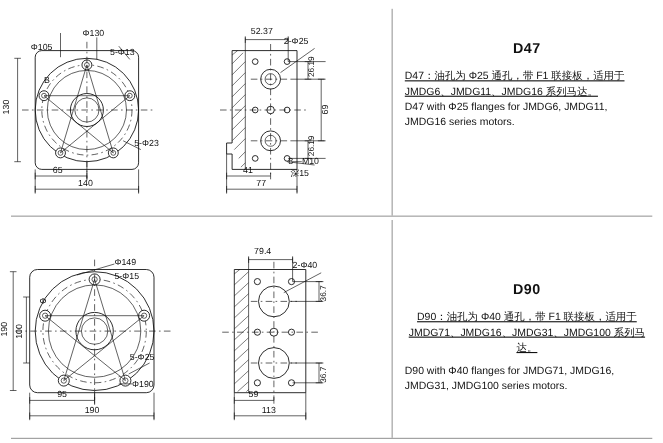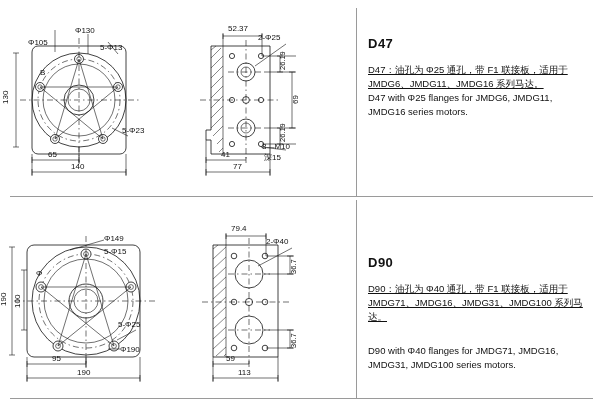--- a/index.html
+++ b/index.html
@@ -4,21 +4,21 @@
 <style>
   html,body{margin:0;padding:0;background:#ffffff;}
   body{width:603px;height:403px;font-family:"Liberation Sans",sans-serif;color:#111;position:relative;overflow:hidden;}
   .page{position:relative;width:603px;height:403px;}
   .divider{position:absolute;left:10px;width:583px;height:1px;background:#9a9a9a;}
   .divider.d1{top:196px;}
   .divider.d2{top:398px;}
   .vline{position:absolute;width:1px;background:#9a9a9a;}
   .vline.v1{left:356px;top:8px;height:188px;}
   .vline.v2{left:356px;top:200px;height:198px;}
-  .text-title{font-weight:bold;font-size:13px;letter-spacing:.5px;}
+  .text-title{font-weight:bold;font-size:13px;letter-spacing:.5px;text-align:center;}
   .text-body{font-size:9.5px;line-height:14px;}
   .text-body.zh{font-size:9.5px;text-decoration:underline;}
   .txt-block{position:absolute;left:368px;width:222px;}
 
   svg{position:absolute;left:0;top:0;overflow:visible;}
   .ln{stroke:#111;stroke-width:.8;fill:none;}
   .ln-thin{stroke:#111;stroke-width:.6;fill:none;}
   .ln-dash{stroke:#111;stroke-width:.6;fill:none;stroke-dasharray:6 3 1.5 3;}
   .dim{stroke:#111;stroke-width:.6;fill:none;}
   .fillw{fill:#ffffff;}
@@ -222,17 +222,17 @@
 
     <path class="dim" d="M213,364 L249,364 M213,361 L213,367 M249,361 L249,367"></path>
     <text class="lbl" x="226" y="361">59</text>
     <path class="dim" d="M213,378 L278,378 M213,375 L213,381 M278,375 L278,381"></path>
     <text class="lbl" x="238" y="375">113</text>
     <path class="ln-thin" d="M213,357 L213,382 M278,357 L278,382"></path>
   </svg>
 
   <div class="txt-block" style="top:255px;">
     <div class="text-title">D90</div>
-    <div class="text-body zh" style="margin-top:12px;">D90：油孔为 Φ40 通孔，带 F1 联接板，适用于 JMDG71、JMDG16、JMDG31、JMDG100 系列马达。</div>
-    <div class="text-body" style="margin-top:20px;">D90 with Φ40 flanges for JMDG71, JMDG16, JMDG31, JMDG100 series motors.</div>
+    <div class="text-body zh" style="margin-top:12px;text-align:center;">D90：油孔为 Φ40 通孔，带 F1 联接板，适用于 JMDG71、JMDG16、JMDG31、JMDG100 系列马达。</div>
+    <div class="text-body" style="margin-top:7px;">D90 with Φ40 flanges for JMDG71, JMDG16, JMDG31, JMDG100 series motors.</div>
   </div>
 
 </div>
 
 </body></html>

